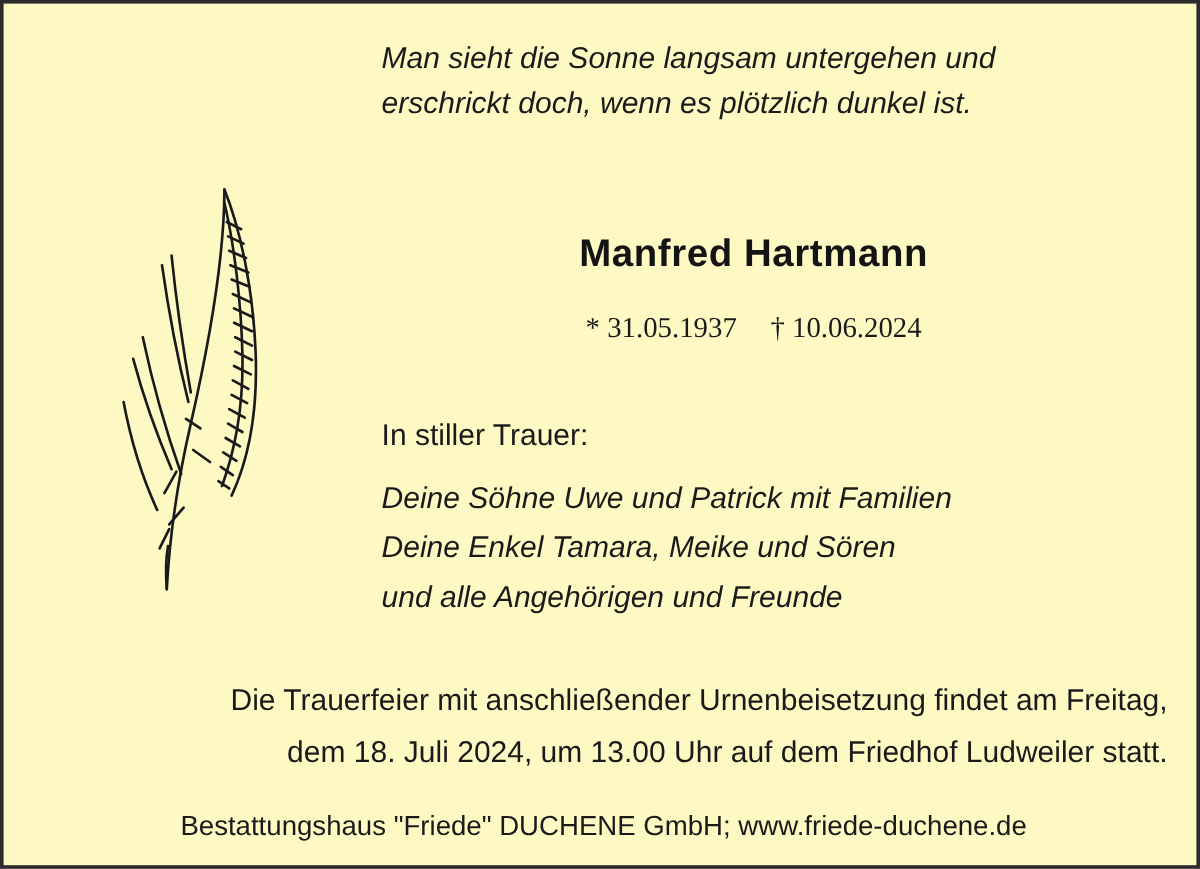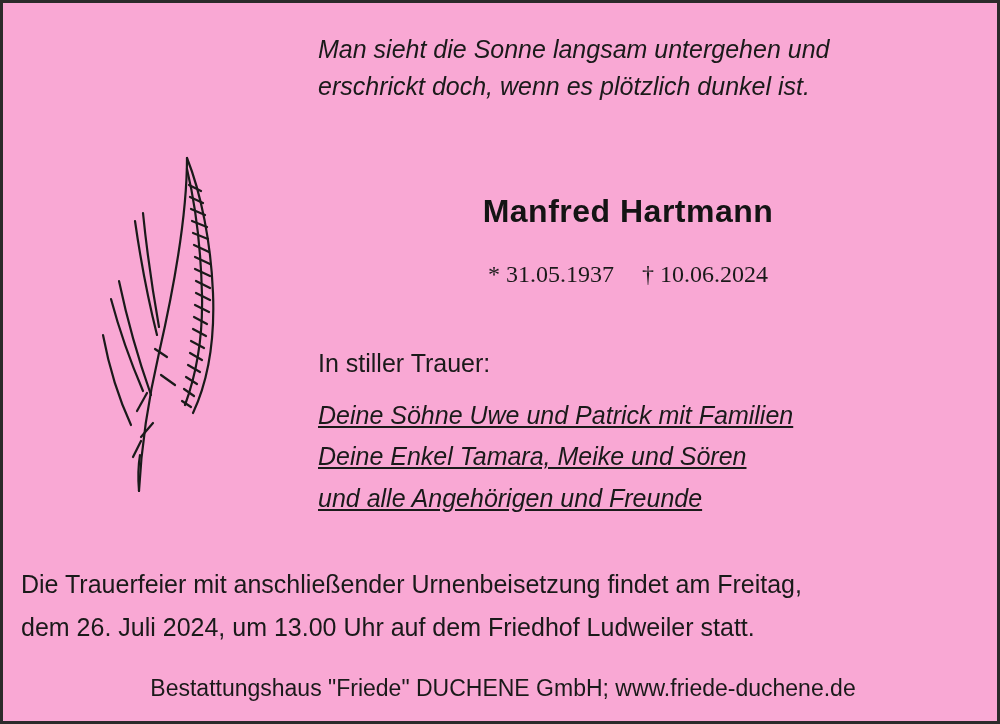--- a/index.html
+++ b/index.html
@@ -13,21 +13,21 @@
     font-family: "Liberation Sans", sans-serif;
     color: #1a1a1a;
     overflow: hidden;
   }
   .notice {
     position: relative;
     width: 1000px;
     height: 724px;
     box-sizing: border-box;
     border: 3px solid #2b2b2b;
-    background: #f9a8d4;
+    background: #fef9c3;
   }
   .inner {
     position: absolute;
     inset: 0;
     padding: 0;
   }
 
   
   .quote-block {
     position: absolute;
@@ -94,37 +94,36 @@
     left: 315px;
     top: 346px;
     font-size: 25px;
     color: #1a1a1a;
   }
   .mourn-list {
     position: absolute;
     left: 315px;
     top: 392px;
     width: 620px;
-    text-decoration: underline;
   }
   .mourn-list div {
     font-style: italic;
     font-size: 25px;
     line-height: 1.65;
     color: #1a1a1a;
     white-space: nowrap;
   }
 
   
   .ceremony {
     position: absolute;
-    left: 18px;
+    left: 30px;
     top: 560px;
     width: 940px;
-    text-align: left;
+    text-align: right;
   }
   .ceremony div {
     font-size: 25px;
     line-height: 1.7;
     color: #1a1a1a;
   }
 
   
   .footer {
     position: absolute;
@@ -207,19 +206,19 @@
 
     <div class="mourn-head">In stiller Trauer:</div>
     <div class="mourn-list">
       <div>Deine Söhne Uwe und Patrick mit Familien</div>
       <div>Deine Enkel Tamara, Meike und Sören</div>
       <div>und alle Angehörigen und Freunde</div>
     </div>
 
     <div class="ceremony">
       <div>Die Trauerfeier mit anschließender Urnenbeisetzung findet am Freitag,</div>
-      <div>dem 26. Juli 2024, um 13.00 Uhr auf dem Friedhof Ludweiler statt.</div>
+      <div>dem 18. Juli 2024, um 13.00 Uhr auf dem Friedhof Ludweiler statt.</div>
     </div>
 
     <div class="footer">Bestattungshaus "Friede" DUCHENE GmbH; www.friede-duchene.de</div>
 
   </div>
 </div>
 
 </body></html>

